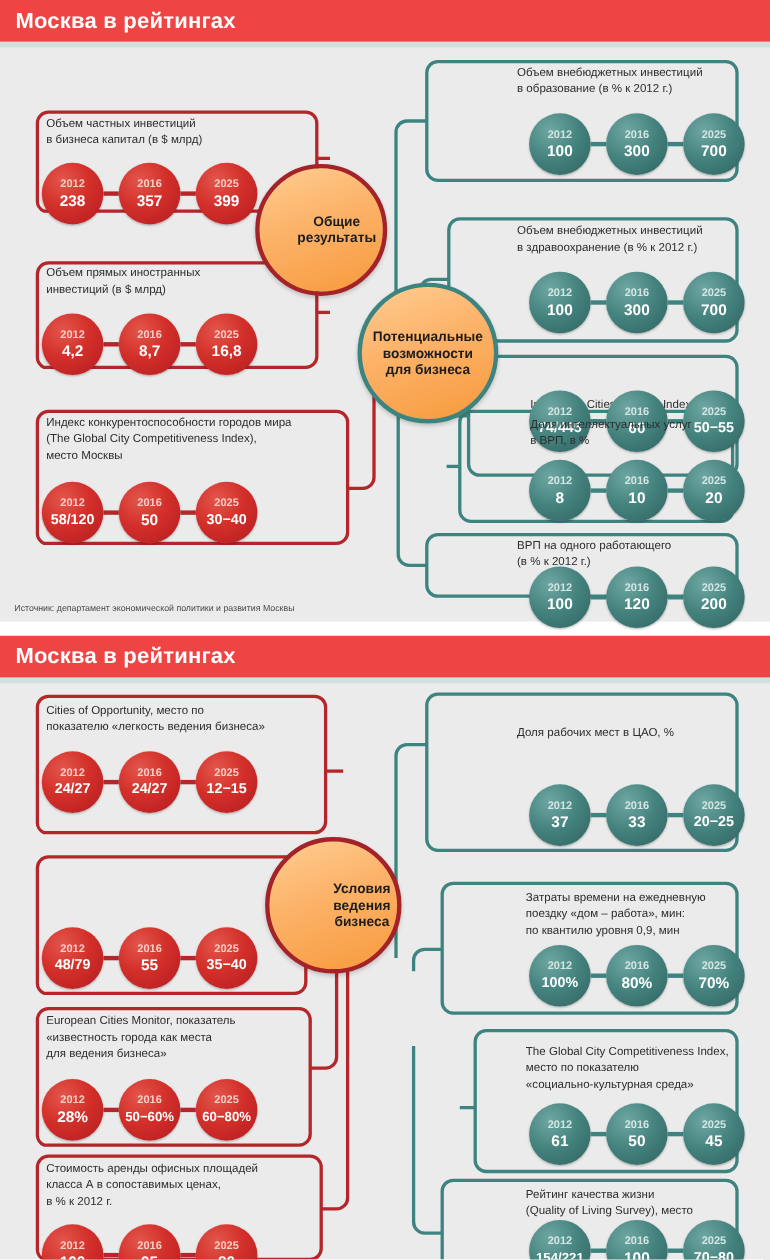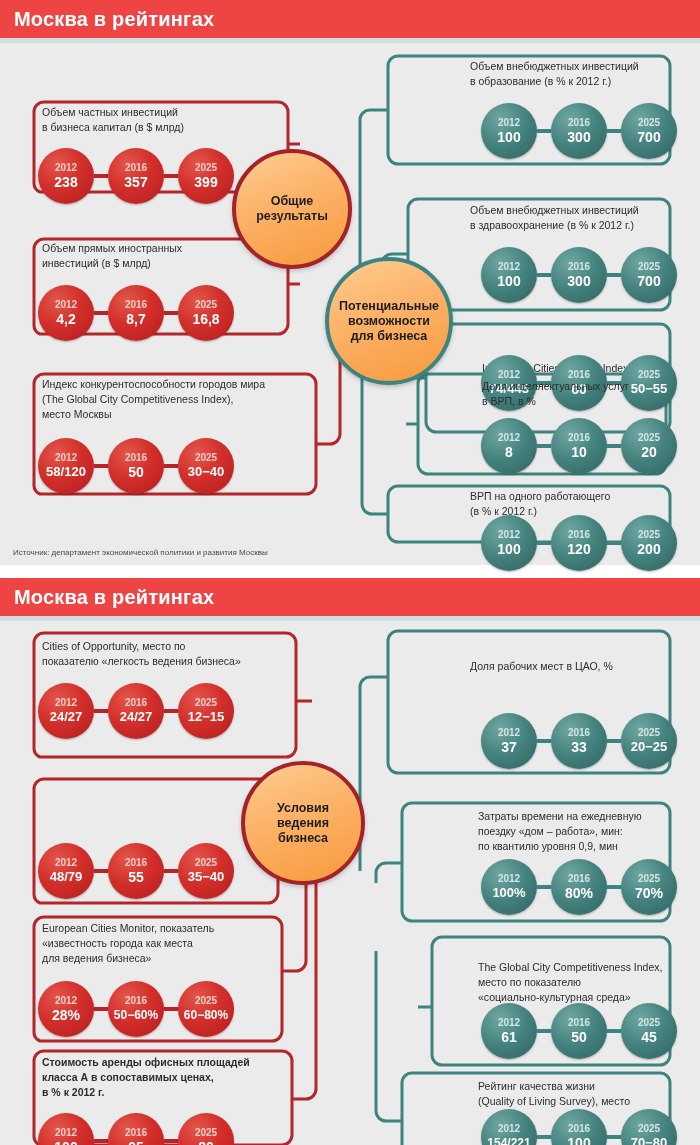--- a/index.html
+++ b/index.html
@@ -61,21 +61,21 @@
   .connector.teal{background:#3d8480;}
 
   
   .hub{
     position:absolute;border-radius:50%;
     display:flex;align-items:center;justify-content:center;text-align:center;
     font-weight:bold;color:#1d1d1d;line-height:15px;
     background:linear-gradient(160deg,#ffcd91 0%,#fcb36a 42%,#f79a3c 100%);
     box-shadow:0 2px 4px rgba(0,0,0,.2);
   }
-  .hub.red-ring{border:4px solid #a32329;}
+  .hub.red-ring{border:4px solid #a32329;justify-content:flex-end;}
   .hub.teal-ring{border:4px solid #3d8480;}
   .hub span{display:block;font-size:12.5px;padding:0 6px;}
 
   .source{
     position:absolute;font-size:8px;color:#4a4a4a;
   }
   #src1{left:13px;top:548px;}
 </style>
 </head>
 <body>
@@ -377,21 +377,21 @@
         <div class="yr">2016</div>
         <div class="vl" style="font-size:12px">50−60%</div>
       </div>
       <div class="connector red" style="width:14px"></div>
       <div class="node red">
         <div class="yr">2025</div>
         <div class="vl" style="font-size:12px">60−80%</div>
       </div>
     </div>
 
-    <div class="fact" style="left:42px;top:434px;width:255px;font-weight:bold;">
+    <div class="fact" style="left:42px;top:434px;width:255px;">
       <div class="ftext">Стоимость аренды офисных площадей
 класса А в сопоставимых ценах,
 в % к 2012 г.</div>
     </div>
     <div class="nodes" style="left:38px;top:492px;">
       <div class="node red">
         <div class="yr">2012</div>
         <div class="vl">100</div>
       </div>
       <div class="connector red" style="width:14px"></div>
@@ -447,21 +447,21 @@
         <div class="yr">2016</div>
         <div class="vl">80%</div>
       </div>
       <div class="connector teal" style="width:14px"></div>
       <div class="node teal">
         <div class="yr">2025</div>
         <div class="vl">70%</div>
       </div>
     </div>
 
-    <div class="fact right" style="left:478px;top:339px;width:220px;">
+    <div class="fact right" style="left:478px;top:328px;width:220px;">
       <div class="ftext">The Global City Competitiveness Index,
 место по показателю
 «социально-культурная среда»</div>
     </div>
     <div class="nodes" style="left:481px;top:382px;">
       <div class="node teal">
         <div class="yr">2012</div>
         <div class="vl">61</div>
       </div>
       <div class="connector teal" style="width:14px"></div>

